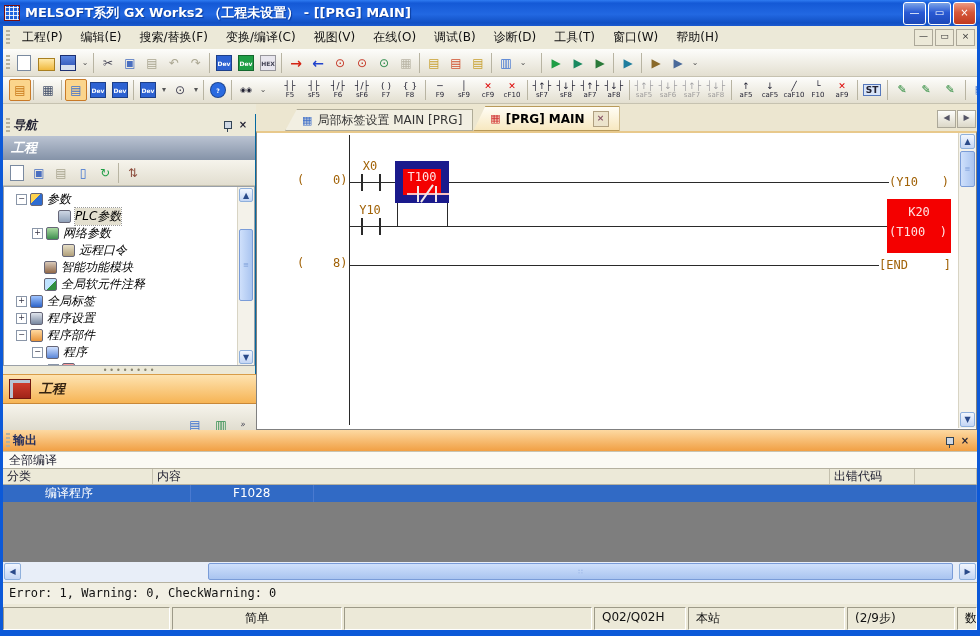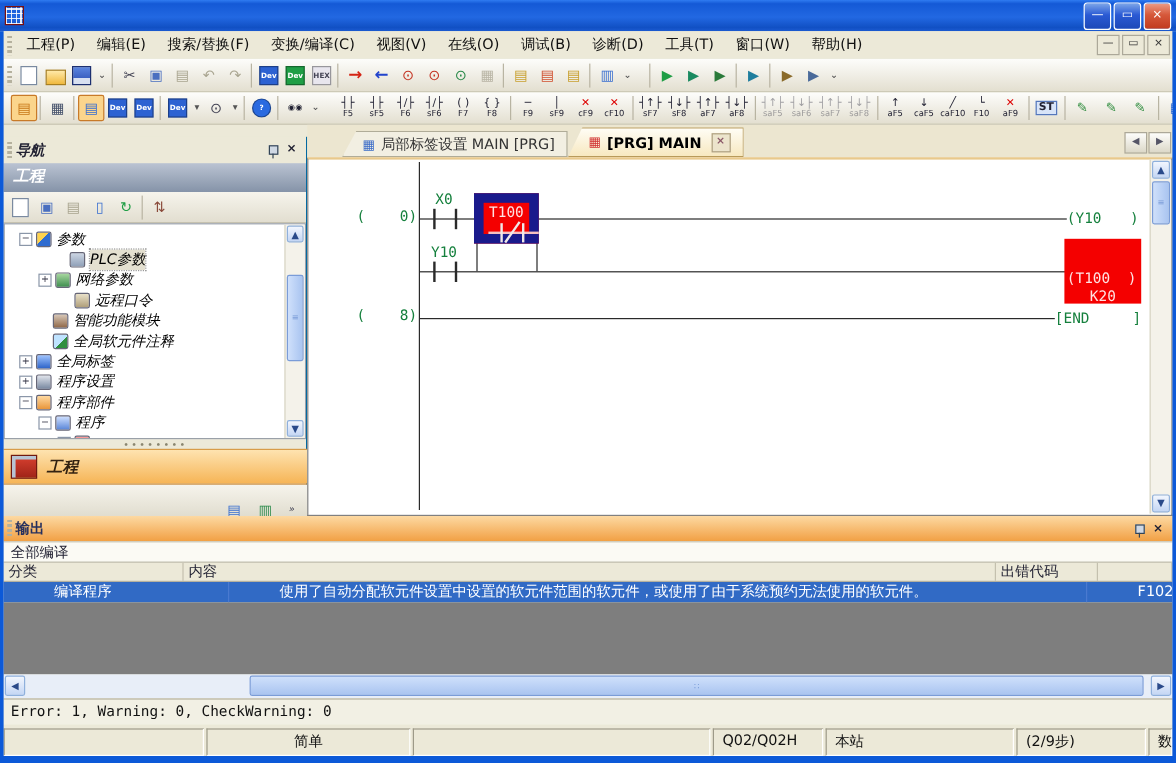--- a/index.html
+++ b/index.html
@@ -86,21 +86,21 @@
   
   #editor{left:256px;top:104px;width:721px;height:326px;box-sizing:border-box;background:#ece6d0;}
   #tabrow{left:0;top:0;width:721px;height:27px;display:flex;align-items:flex-end;}
   .tab{height:22px;display:flex;align-items:center;padding:0 10px 0 16px;box-sizing:border-box;background:#f2efe2;border:1px solid #b0ac98;clip-path:polygon(12px 0,100% 0,100% 100%,0 100%);color:#333;white-space:nowrap;}
   .tab .tic{font-size:11px;margin-right:5px;}
   .tab.active{background:linear-gradient(#fffdf5,#f7e8c0);border-color:#b89a5a;font-weight:bold;color:#000;height:25px;}
   .tclose{width:14px;height:14px;border:1px solid #b0a080;background:#ece4cc;color:#856;font-size:9px;line-height:12px;text-align:center;margin-left:8px;}
   .tabscroll{width:17px;height:16px;margin:0 1px 3px 0;border:1px solid #aca899;background:linear-gradient(#fdfdfb,#dcd8c8);font-size:8px;line-height:14px;text-align:center;color:#556;}
   #lcontent{left:0;top:27px;width:721px;height:299px;background:#fff;border:1px solid #808080;border-top:2px solid #e8c98c;box-sizing:border-box;}
   .wire{background:#2a2a2a;}
-  .ltext{color:#15803d;font-family:"DejaVu Sans Mono",monospace;font-size:12px;white-space:pre;}
+  .ltext{color:#a16207;font-family:"DejaVu Sans Mono",monospace;font-size:12px;white-space:pre;}
   .cbar{width:2px;height:17px;background:#2a2a2a;}
   .redbox{background:#f40000;}
   #cursorbox{border:8px solid #701a75;box-sizing:border-box;}
   .rbtext{color:#ffe2e2;font-family:"DejaVu Sans Mono",monospace;font-size:12px;white-space:pre;}
   .spread{display:flex;justify-content:space-between;}
   
   .sbv{background:#f4f2ea;border-left:1px solid #d8d4c4;}
   .sbh{background:#e8eef8;}
   .sbtn{position:absolute;background:linear-gradient(#f2f6fe,#c4d6f4);border:1px solid #8fb0dc;border-radius:2px;color:#2a4a8a;font-size:8px;display:flex;align-items:center;justify-content:center;box-sizing:border-box;}
   .sthumb{position:absolute;background:linear-gradient(90deg,#cfe0fb,#a9c4f0);border:1px solid #7a9cd8;border-radius:2px;display:flex;align-items:center;justify-content:center;color:#7a9cd8;font-size:7px;box-sizing:border-box;}
@@ -119,20 +119,21 @@
   #statusbar{left:3px;top:604px;width:974px;height:26px;background:#ece9d8;display:flex;align-items:stretch;padding-top:3px;box-sizing:border-box;gap:2px;}
   .sp{border:1px solid;border-color:#9d9a88 #fff #fff #9d9a88;box-sizing:border-box;padding:2px 7px;color:#111;overflow:hidden;white-space:nowrap;flex:none;}
   .sp.ctr{text-align:center;}
 </style>
 </head>
 <body>
 <div id="app">
 
 <div id="titlebar" class="abs">
   <span class="appico"></span>
+  <span class="ttl">MELSOFT系列 GX Works2 （工程未设置） - [[PRG] MAIN]</span>
   <span class="winbtns">
     <span class="wb">—</span>
     <span class="wb">▭</span>
     <span class="wb close">×</span>
   </span>
 </div>
 
 <div id="menubar" class="abs">
   <span class="grip"></span>
   <span style="display:flex;">
@@ -603,21 +604,21 @@
       <div style="position:absolute;left:14px;top:17px;width:2px;height:16px;background:#f0e8e8;"></div>
       <div style="position:absolute;left:32px;top:17px;width:2px;height:16px;background:#f0e8e8;"></div>
       <div style="position:absolute;left:23px;top:14px;width:2px;height:21px;background:#f0e8e8;transform:rotate(35deg);"></div>
     </div>
 
     <div class="abs ltext spread" style="left:632px;top:42px;width:60px;">
       <span>(Y10</span><span>)</span>
     </div>
 
     <div class="abs redbox" style="left:630px;top:66px;width:64px;height:54px;">
-      <div class="rbtext" style="position:absolute;left:0;top:6px;width:100%;text-align:center;margin-top:35px;">K20</div>
+      <div class="rbtext" style="position:absolute;left:0;top:6px;width:100%;text-align:center;">K20</div>
       <div class="rbtext spread" style="position:absolute;left:2px;top:26px;width:58px;">
         <span>(T100</span><span>)</span>
       </div>
     </div>
 
     <div class="abs wire" style="left:93px;top:132px;width:529px;height:1px;"></div>
     <div class="abs ltext spread" style="left:622px;top:125px;width:72px;">
       <span>[END</span><span>]</span>
     </div>
 
@@ -641,21 +642,20 @@
 <div id="thead" class="abs">
 
 <div class="oc" style="width: 150px;"><span>分类</span></div>
       <div class="oc" style="width: 677px;"><span>内容</span></div>
       <div class="oc" style="width: 85px;"><span>出错代码</span></div>
       <div class="oc" style="flex: 1 1 0%;"><span></span></div>
     </div>
 <div id="orow" class="abs">
 
 <div class="rc" style="width: 150px;"><span>编译程序</span></div>
-      <div class="rc" style="width: 677px;"><span>使用了自动分配软元件设置中设置的软元件范围的软元件，或使用了由于系统预约无法使用的软元件。</span></div>
       <div class="rc" style="width: 85px;"><span>F1028</span></div>
       <div class="rc" style="flex: 1 1 0%;"><span></span></div>
     </div>
 <div id="ogray" class="abs"></div>
 <div id="ohscroll" class="abs sbh">
   <div class="sbtn" style="left:1px;top:1px;width:17px;height:17px;">◀</div>
   <div class="sthumb h" style="left:205px;top:1px;width:745px;height:17px;">∷</div>
   <div class="sbtn" style="right:1px;top:1px;width:17px;height:17px;">▶</div>
 </div>
 <div id="osummary" class="abs">Error: 1, Warning: 0, CheckWarning: 0</div>

